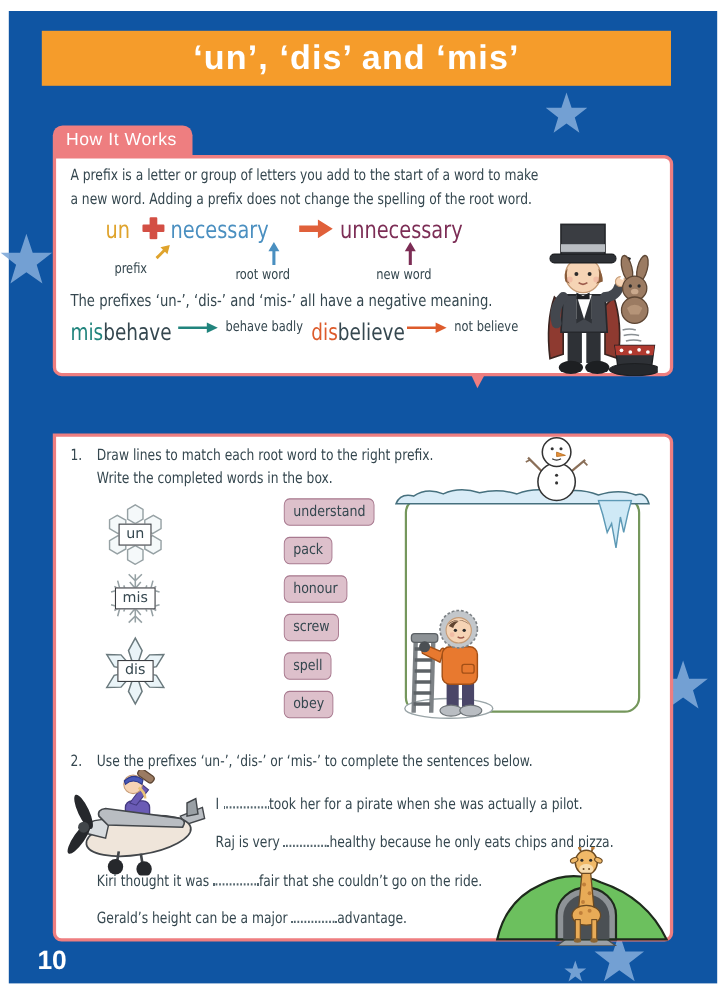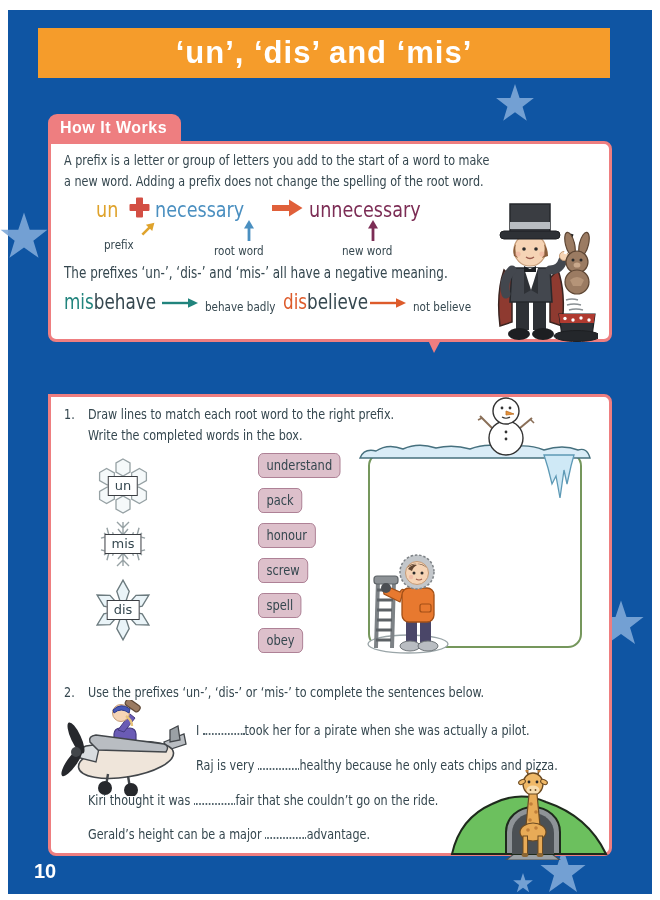--- a/index.html
+++ b/index.html
@@ -12,37 +12,37 @@
   .banner { position:absolute; left:38px; top:28px; width:572px; height:50px; background:#f59c2b;
             display:flex; align-items:center; justify-content:center; }
   .banner-title { color:#ffffff; font-family:"Liberation Sans", sans-serif; font-weight:800;
                   font-size:31px; letter-spacing:1px; }
 
   .star { position:absolute; }
   .star svg { display:block; }
 
   
   .tab { position:absolute; background:#ee7e80; color:#ffffff; font-family:"Liberation Sans", sans-serif;
-         font-weight:700; font-size:16px; padding:5px 14px 4px 12px; border-radius:9px 9px 0 0; letter-spacing:.5px; }
+         font-weight:400; font-size:16px; padding:5px 14px 4px 12px; border-radius:9px 9px 0 0; letter-spacing:.5px; }
   .panel { position:absolute; background:#ffffff; border:3px solid #ee7e80; border-radius:0 8px 8px 8px; }
   .tail { position:absolute; width:0; height:0; border-left:6px solid transparent; border-right:7px solid transparent;
           border-top:13px solid #ee7e80; }
 
   .hand { font-size:14px; color:#35474f; transform:scaleX(0.8); transform-origin:0 50%; white-space:nowrap; }
   .abs { position:absolute; }
 
   
   .eq-row { position:absolute; left:96px; top:197px; display:flex; align-items:center; gap:5px; }
   .eq-word { font-size:22px; }
   .c-amber { color:#dfa32c; } .c-blue { color:#4a8fc0; } .c-maroon { color:#7c2d55; }
   .c-teal { color:#21847d; } .c-orange { color:#dd5b2b; }
   .eq-label { font-size:13px; color:#35474f; }
 
   
-  .ex-row { position:absolute; left:64px; top:290px; display:flex; align-items:flex-end; }
+  .ex-row { position:absolute; left:64px; top:290px; display:flex; align-items:flex-start; }
   .ex-word { font-size:21px; color:#35474f; }
   .ex-meaning { font-size:13px; color:#35474f; }
 
   
   .q-num { font-size:14px; color:#35474f; }
 
   
   .chip { position:absolute; left:258px; background:#ddc0cb; border:1.5px solid #a8798f; border-radius:6px;
           padding:3px 9px 4px 9px; font-size:13.5px; color:#35474f; transform:scaleX(0.85); transform-origin:0 50%;
           white-space:nowrap; }
@@ -53,21 +53,21 @@
                 border:1.5px solid #3a3d42; padding:1px 6px 2px 6px; font-size:13px; color:#35474f; }
 
   
   .answer-box { position:absolute; left:368px; top:452px; width:214px; height:196px; background:#ffffff;
                 border:2px solid #75975c; border-radius:14px; }
 
   .blank { display:inline-block; width:52px; height:13px; border-bottom:2px dotted #55666e; vertical-align:baseline; }
 
   .sentence { position:absolute; }
   .page-num { position:absolute; left:34px; top:860px; color:#ffffff; font-weight:bold;
-              font-family:"Liberation Sans", sans-serif; font-size:20px; }
+              font-family:"Liberation Sans", sans-serif; font-size:24px; }
 </style>
 </head>
 <body>
 
 <div class="page">
   <div class="blue-bg"></div>
 
   <div class="banner">
     <span class="banner-title">‘un’, ‘dis’ and ‘mis’</span>
   </div>

